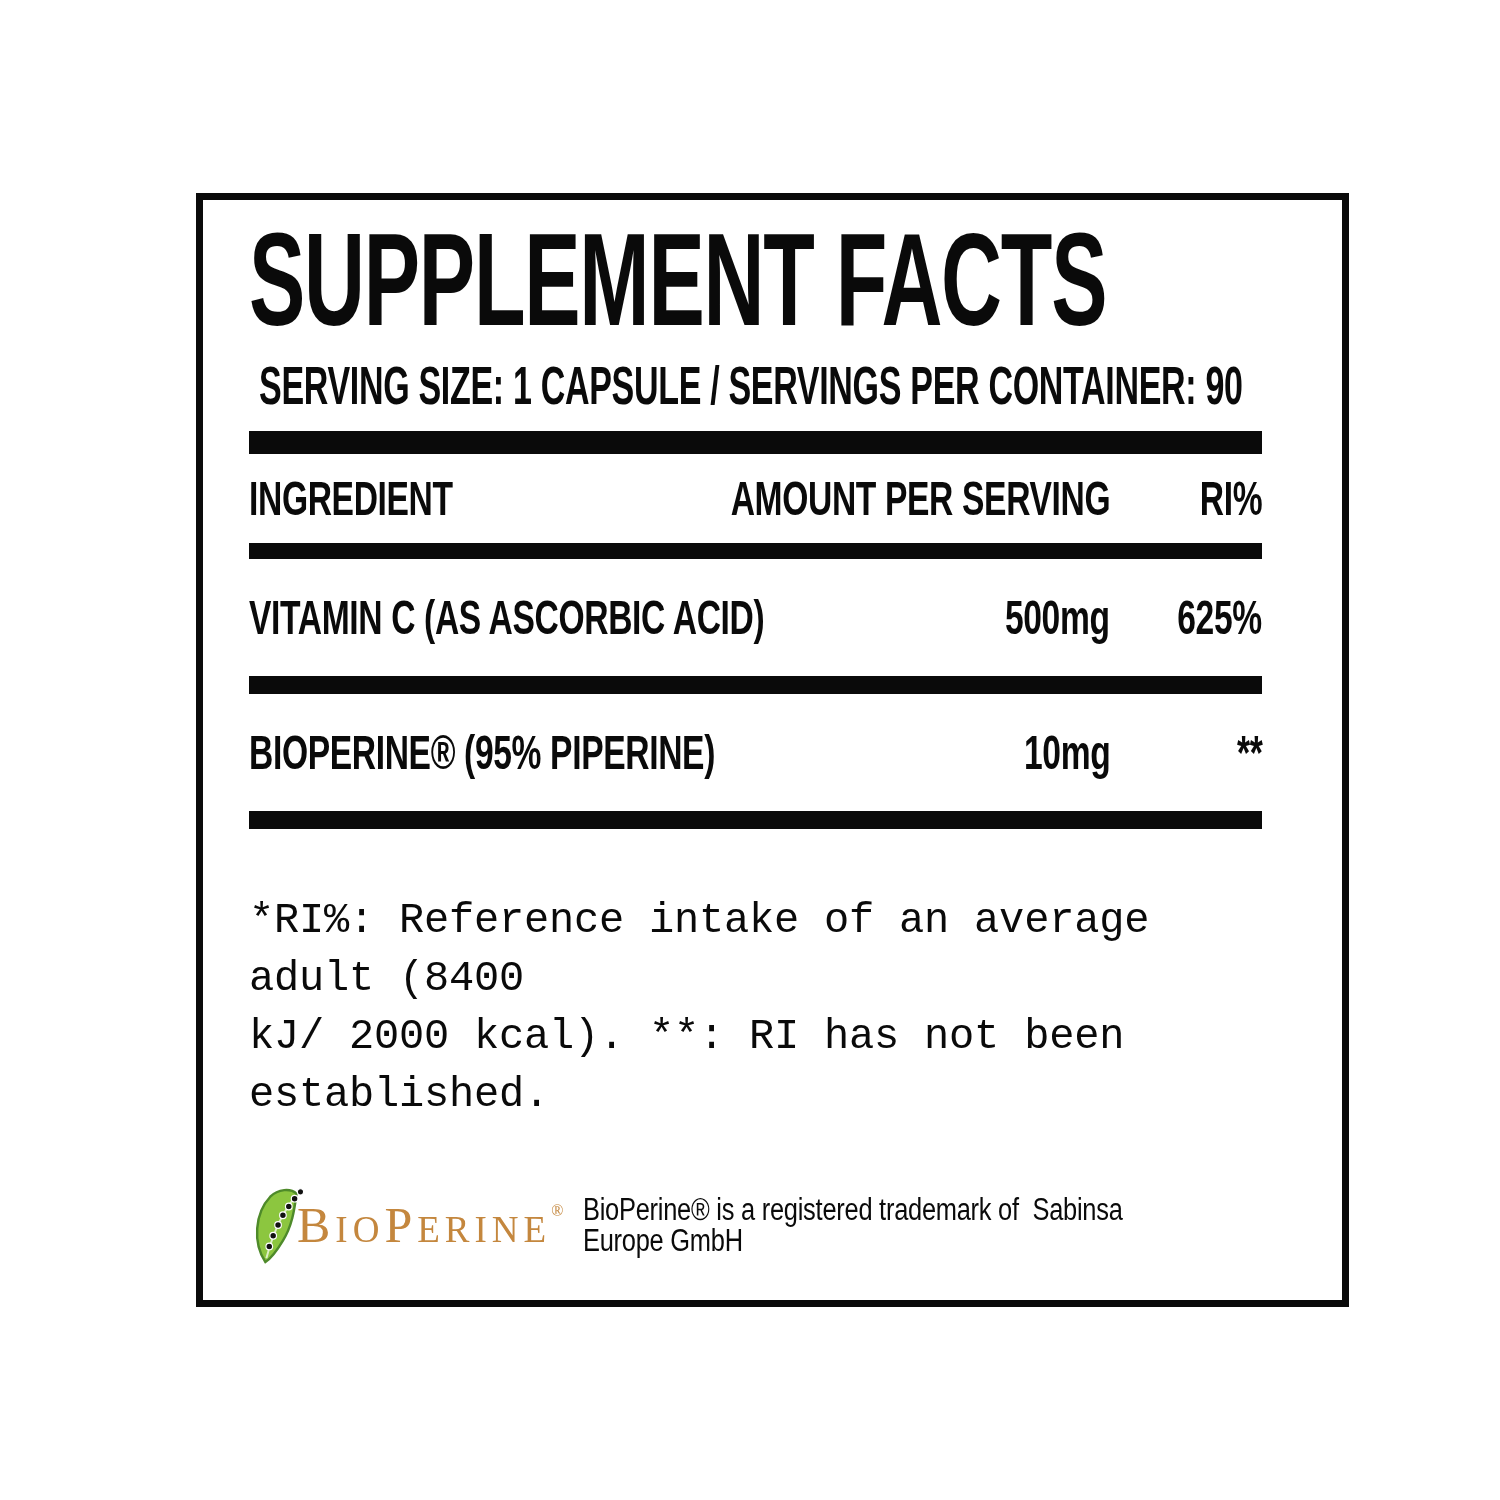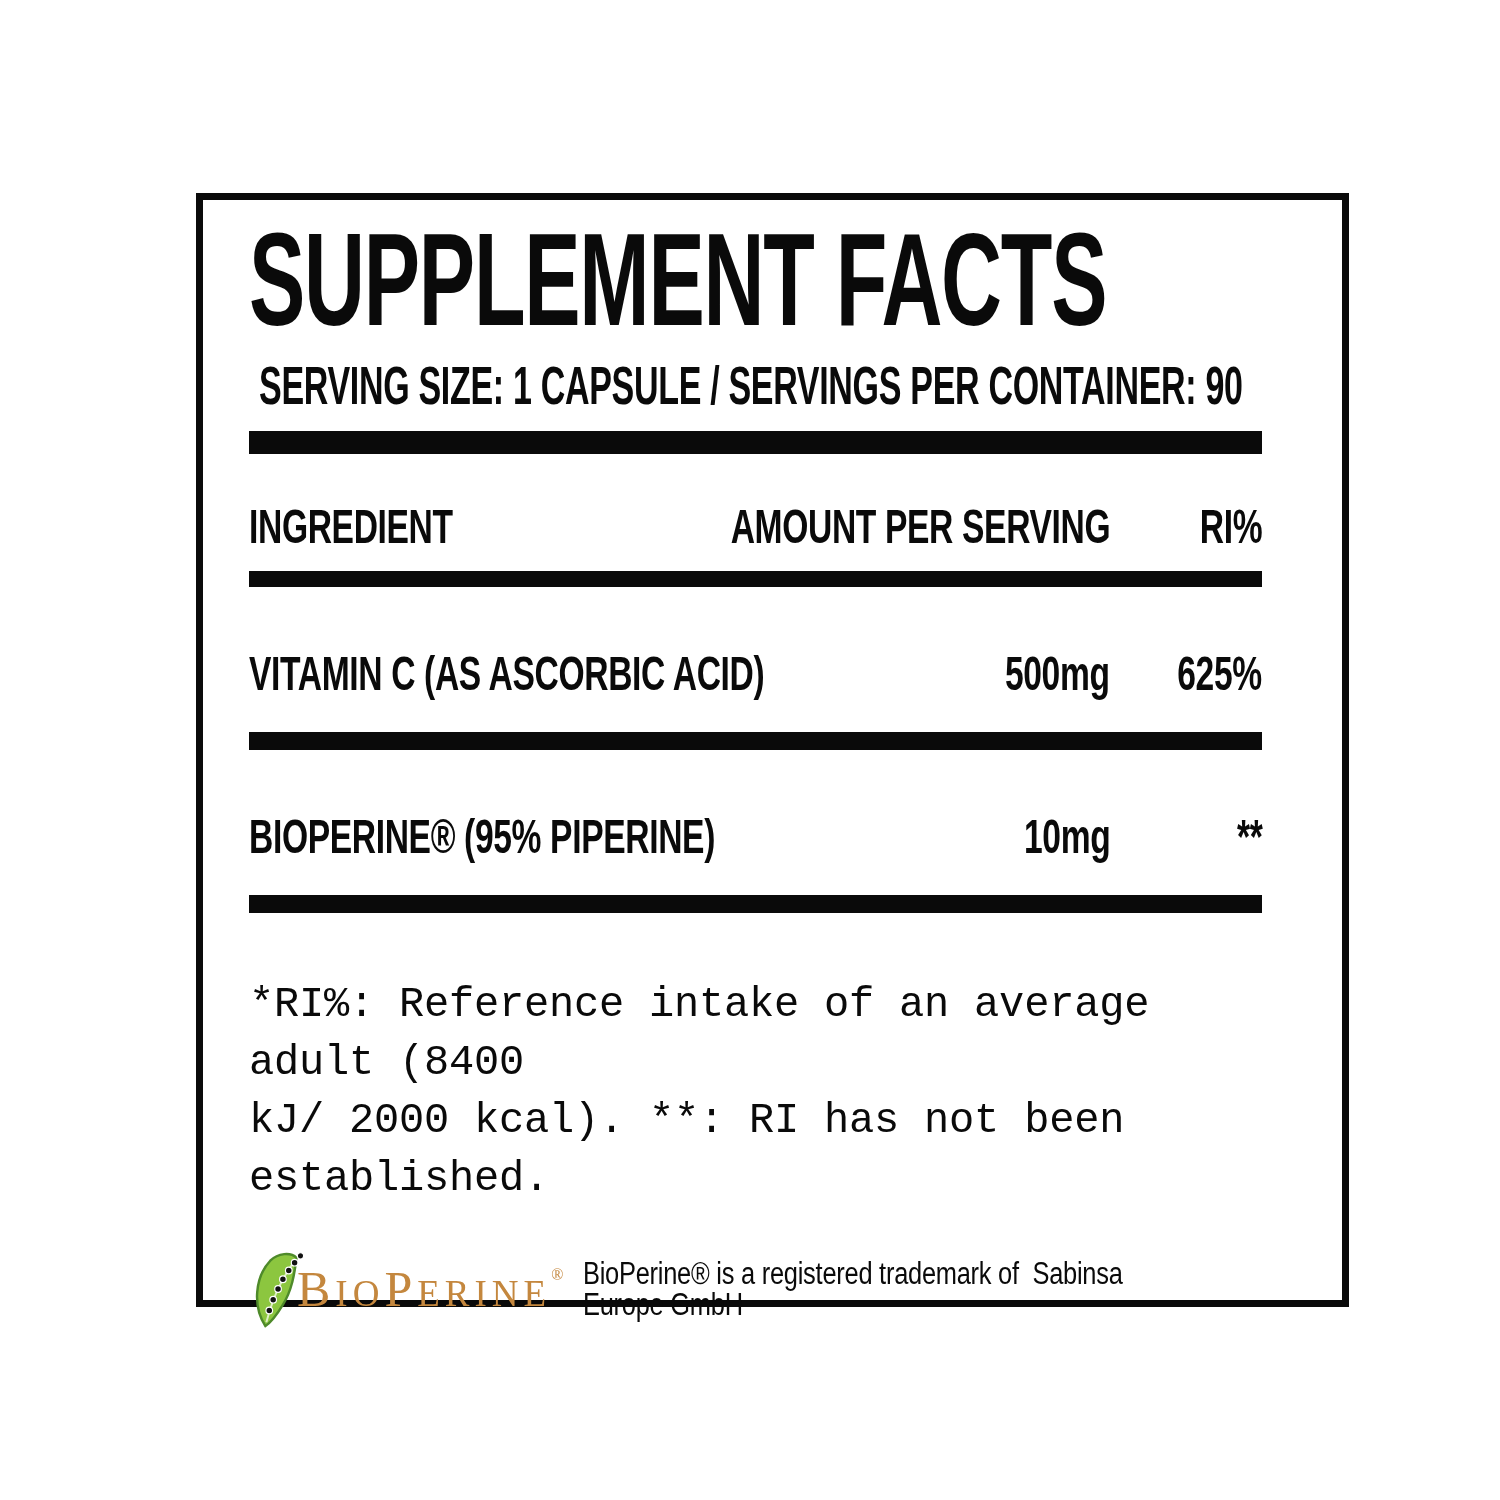--- a/index.html
+++ b/index.html
@@ -52,21 +52,20 @@
     background: #0a0a0a;
   }
   .bar-thick { height: 23px; margin-top: 16px; }
   .bar-thin  { height: 16px; }
   .bar-row   { height: 18px; }
 
   .trow {
     display: grid;
     grid-template-columns: 1fr 245px 152px;
     align-items: center;
-    margin-top: 28px;
   }
   .trow .cell { display: flex; min-width: 0; }
   .trow .cell.left  { justify-content: flex-start; }
   .trow .cell.right { justify-content: flex-end; text-align: right; }
   .trow .cond {
     font-size: 48px;
     font-weight: bold;
     letter-spacing: -0.5px;
     transform: scaleX(0.70);
   }
@@ -85,21 +84,21 @@
   .other-ingredients {
     margin: 38px 0 0 0;
     font-size: 42px;
     line-height: 1.38;
     letter-spacing: -0.2px;
   }
   .other-ingredients .block { display: block; white-space: pre-wrap; }
   .oi-label { font-weight: bold; font-style: italic; }
 
   .logo-row {
-    margin-top: 40px;
+    margin-top: 60px;
     height: 80px;
     display: flex;
     align-items: center;
   }
   .leaf-icon { width: 62px; height: 78px; flex-shrink: 0; }
   .wordmark {
     font-family: "Liberation Serif", serif;
     color: #c4873e;
     letter-spacing: 5px;
     white-space: nowrap;

